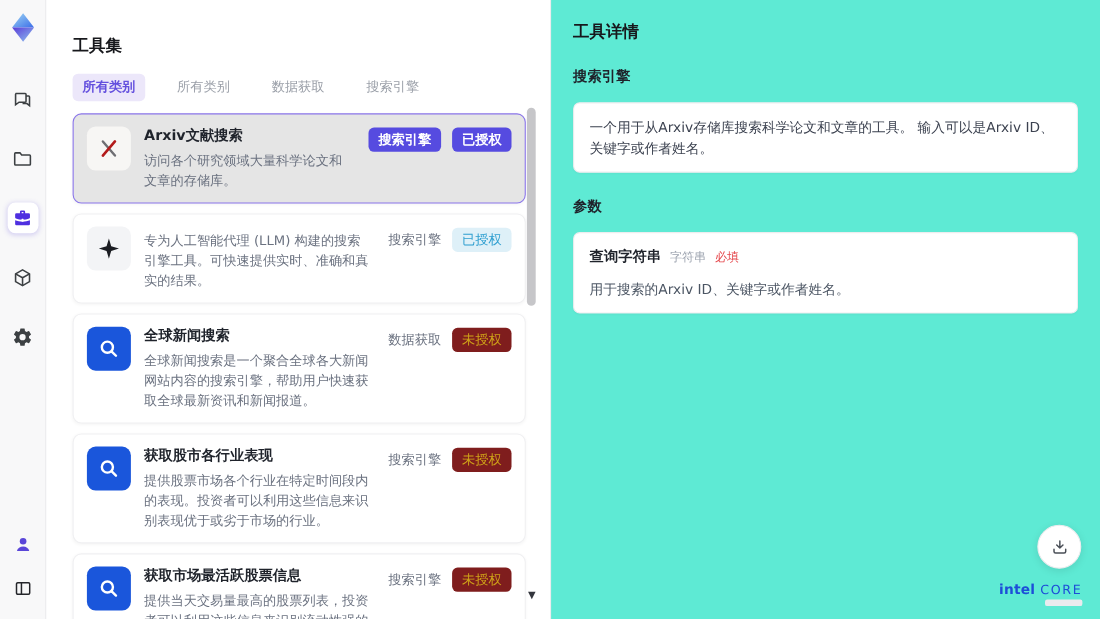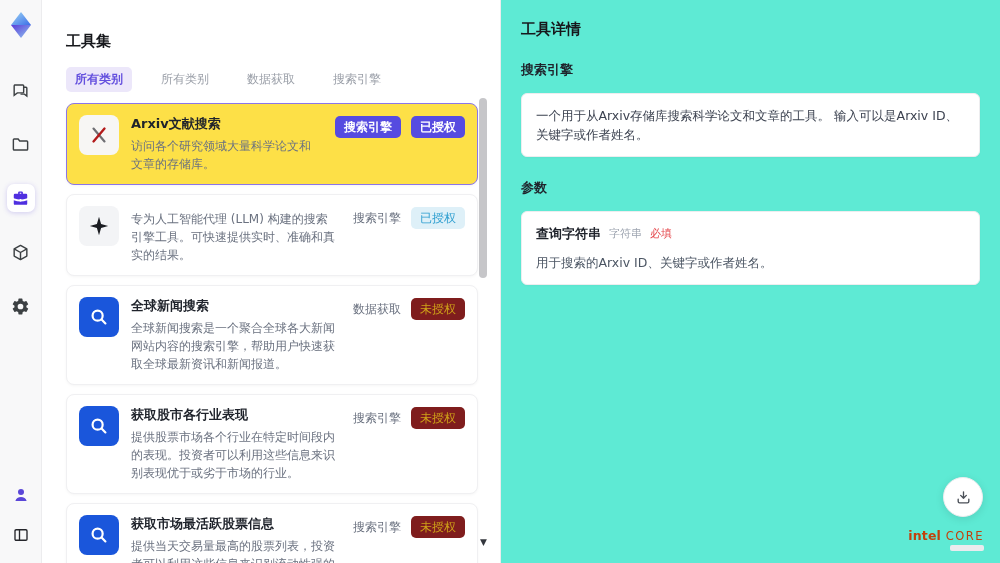--- a/index.html
+++ b/index.html
@@ -22,21 +22,21 @@
   
   .main { position:absolute; left:42px; top:12px; bottom:0; width:458px; padding:20px 22px 0 24px; }
   .main-title { font-size:15px; font-weight:bold; color:#17181c; margin-bottom:16px; }
   .tabs { display:flex; align-items:center; gap:20px; margin-bottom:11px; }
   .tab { font-size:12px; color:#9a9fa8; padding:4px 9px; border-radius:5px; cursor:pointer; white-space:nowrap; }
   .tab.active { background:#ece7fa; color:#6450de; font-weight:bold; }
 
   .tool-list { width:412px; display:flex; flex-direction:column; gap:9px; }
   .tool-card { position:relative; display:flex; gap:12px; padding:11px 12px; background:#fff;
                border:1px solid #f0f0f2; border-radius:8px; box-shadow:0 1px 3px rgba(0,0,0,.04); cursor:pointer; }
-  .tool-card.selected { background:#fde047; border:1px solid #8a75ea; }
+  .tool-card.selected { background:#e5e5e5; border:1px solid #8a75ea; }
   .tool-icon { flex:0 0 40px; width:40px; height:40px; border-radius:8px; display:flex;
                align-items:center; justify-content:center; overflow:hidden; }
   .tool-icon svg { width:22px; height:22px; }
   .icon-arxiv { background:#f7f6f4; }
   .icon-tavily { background:#f3f4f6; }
   .icon-news-blue, .icon-stock-blue { background:#1a56db; }
   .tool-text { flex:1; min-width:0; padding-right:4px; }
   .tool-name { font-size:13px; font-weight:bold; color:#1f232b; line-height:18px; }
   .tool-desc { font-size:12px; color:#6b7280; line-height:18px; margin-top:4px; }
   .tool-badges { flex:0 0 auto; display:flex; align-items:flex-start; gap:10px; padding-top:1px; }
@@ -61,21 +61,21 @@
   .param-name { font-size:13px; font-weight:bold; color:#1f232b; }
   .param-type { font-size:11px; color:#9ca3af; }
   .param-required { font-size:11px; color:#e5484d; }
   .param-desc { font-size:12.5px; color:#4b5563; margin-top:10px; }
 
   
   .fab { position:absolute; right:17px; bottom:46px; width:40px; height:40px; border-radius:50%;
          background:#fff; border:1px solid #ececee; box-shadow:0 2px 8px rgba(0,0,0,.10);
          display:flex; align-items:center; justify-content:center; cursor:pointer; }
   .fab svg { width:17px; height:17px; }
-  .brand { position:absolute; right:16px; bottom:12px; text-align:right; color:#c2410c; }
+  .brand { position:absolute; right:16px; bottom:12px; text-align:right; color:#1d4ed8; }
   .brand .b1 { font-size:12.5px; font-weight:bold; letter-spacing:.2px; }
   .brand .b1 .core { font-weight:normal; letter-spacing:1.5px; font-size:11.5px; }
   .brand-bar { margin-top:2px; margin-left:auto; width:34px; height:6px; background:#e9ebee; border-radius:2px; }
 </style>
 </head>
 <body>
 
 <div class="page">
 
   <div class="sidebar">

